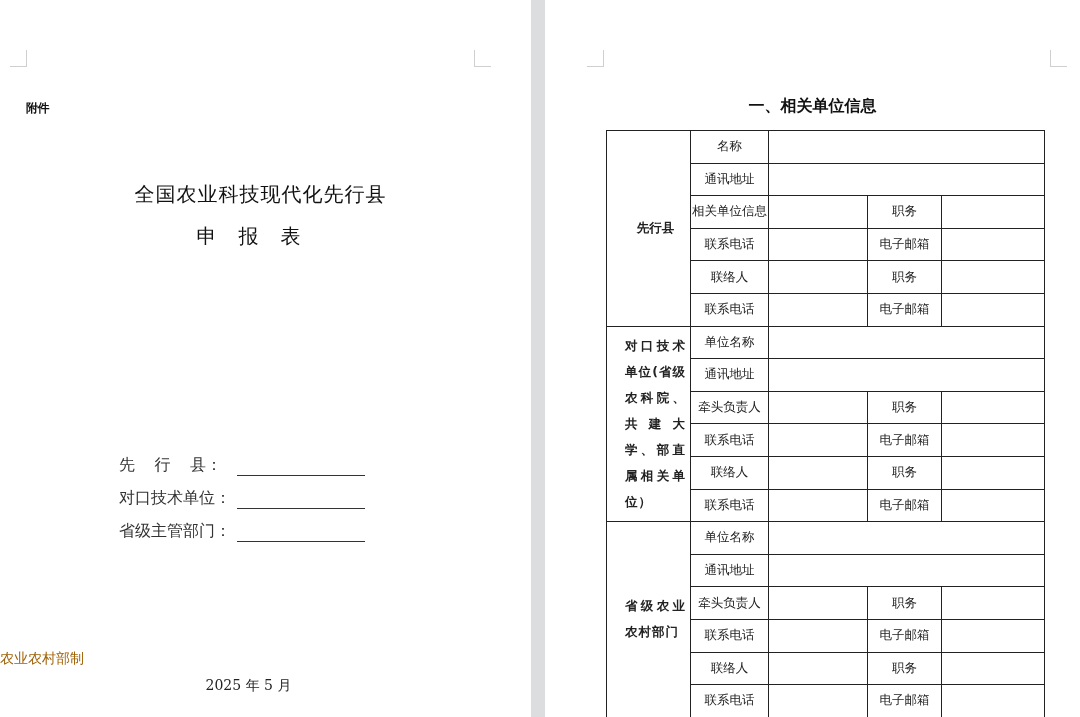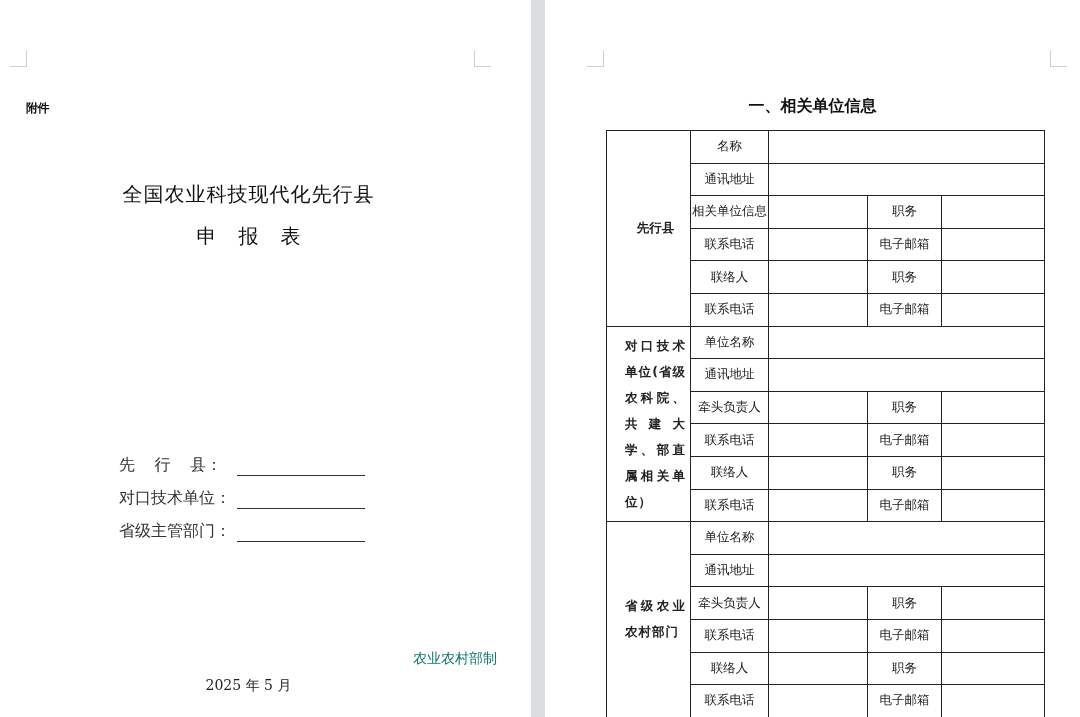--- a/index.html
+++ b/index.html
@@ -15,30 +15,30 @@
   #page2 { left: 545px; width: 535px; }
   .gutter { position: absolute; left: 531px; top: 0; width: 14px; height: 717px; background: #dcdddf; }
 
   .corner { position: absolute; width: 16px; height: 16px; border-color: #cfcfcf; border-style: solid; border-width: 0; }
   .c-tl { border-right-width: 1px; border-bottom-width: 1px; }
   .c-tr { border-left-width: 1px; border-bottom-width: 1px; }
   .c-bl { border-right-width: 1px; border-top-width: 1px; }
   .c-br { border-left-width: 1px; border-top-width: 1px; }
 
   .annex { position: absolute; left: 26px; top: 60px; font-size: 12px; font-weight: bold; font-family: "DejaVu Sans", sans-serif; letter-spacing: -0.5px; }
-  .title1 { position: absolute; left: 0; width: 497px; top: 141px; text-align: center; font-size: 20px; letter-spacing: 1px; }
+  .title1 { position: absolute; left: 0; width: 497px; top: 141px; text-align: center; font-size: 20px; letter-spacing: 1px; padding-left: 12px; }
   .title2 { position: absolute; left: 0; width: 497px; top: 183px; text-align: center; font-size: 20px; word-spacing: 0; }
   .title2 span { display: inline-block; margin: 0 11px; }
 
   .field { position: absolute; left: 119px; font-size: 16px; color: #333; display: flex; align-items: flex-end; height: 22px; }
   .field .lab { width: 118px; display: inline-block; }
   .field .lab.spread { display: flex; justify-content: space-between; width: 103px; margin-right: 15px; }
   .field .line { display: inline-block; width: 128px; border-bottom: 1px solid #333; height: 18px; }
 
-  .issuer { position: absolute; left: 0; width: 497px; top: 610px; text-align: right; font-size: 14px; color: #0f766e; font-family: "DejaVu Sans", sans-serif; }
+  .issuer { position: absolute; left: 0; width: 497px; top: 610px; text-align: left; font-size: 14px; color: #a16207; font-family: "DejaVu Sans", sans-serif; }
   .date { position: absolute; left: 0; width: 497px; top: 637px; text-align: center; font-size: 14px; color: #222; }
   .pnum { position: absolute; font-size: 7px; color: #888; font-family: "DejaVu Sans", sans-serif; }
 
   .sec-title { position: absolute; left: 0; width: 535px; top: 56px; text-align: center; font-size: 16px; font-weight: bold; }
   .sec-title span { margin-left: 10px; }
 
   table.info {
     position: absolute; left: 61px; top: 90px;
     border-collapse: collapse; table-layout: fixed;
     width: 438px;

